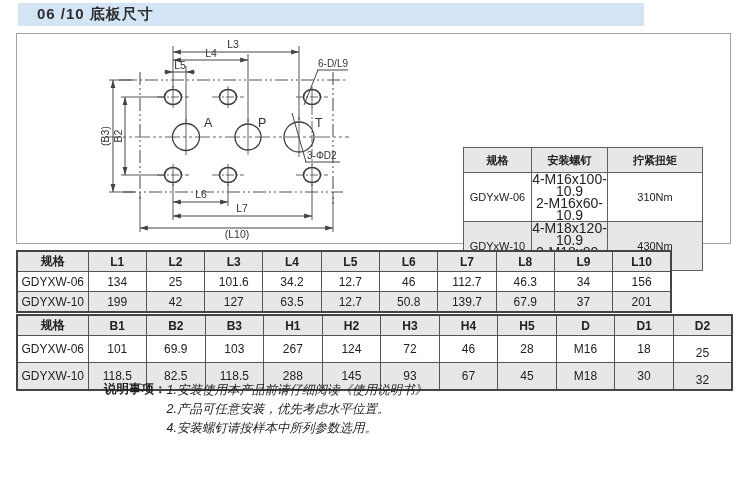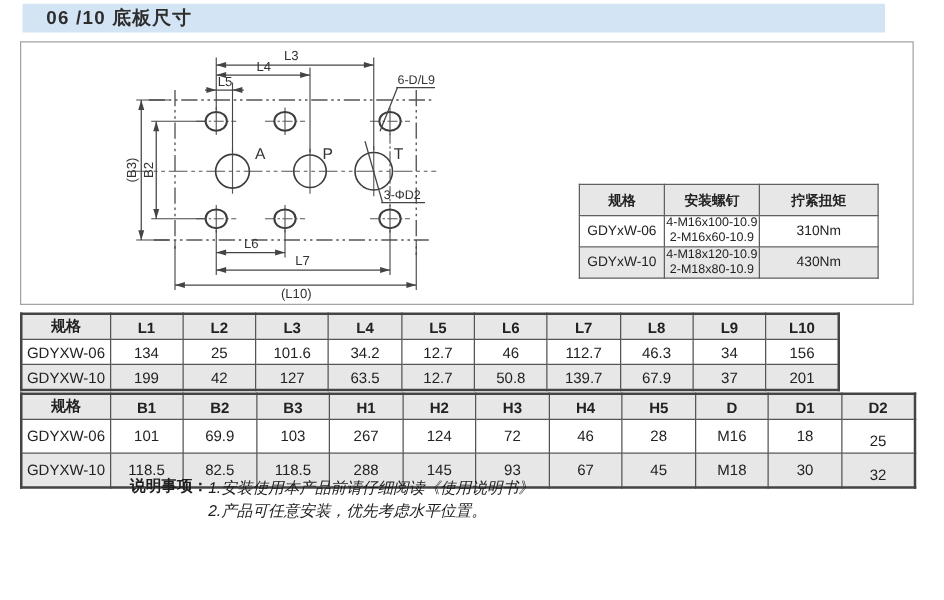--- a/index.html
+++ b/index.html
@@ -1,20 +1,20 @@
 <!DOCTYPE html>
 <html><head>
 <meta charset="utf-8">
 <style>
   html,body{margin:0;padding:0;background:#fff;}
   body{font-family:"Liberation Sans","DejaVu Sans",sans-serif;color:#222;}
   #page{position:relative;width:755px;height:480px;background:#ffffff;overflow:hidden;}
 
   
-  .titlebar{position:absolute;left:18px;top:3px;width:690px;height:23px;background:#d3e5f4;
+  .titlebar{position:absolute;left:18px;top:3px;width:626px;height:23px;background:#d3e5f4;
     display:flex;align-items:center;}
   .titlebar .t{margin-left:19px;font-size:15px;font-weight:bold;color:#2e2e2e;letter-spacing:1px;}
 
   
   .panel{position:absolute;left:16px;top:33px;width:713px;height:209px;background:#fff;
     border:1px solid #a3a3a3;}
   .panel svg{position:absolute;left:0;top:0;}
 
   svg text{fill:#333;font-family:"Liberation Sans","DejaVu Sans",sans-serif;}
   .lbl{font-size:10.5px;}
@@ -22,21 +22,21 @@
   .callout{font-size:10px;}
 
   
   .torque{position:absolute;left:463px;top:147px;border-collapse:collapse;table-layout:fixed;
     font-size:11px;background:#fff;}
   .torque th,.torque td{border:1px solid #606060;text-align:center;vertical-align:middle;padding:0;}
   .torque th{background:#e7e7e7;font-weight:bold;height:24px;}
   .torque td{height:24px;}
   .torque tr:nth-child(2) td{background:#e7e7e7;}
   .torque td{white-space:pre-line;line-height:12px;}
-  .torque .screw{font-size:10px;}
+  .torque .screw{font-size:14px;}
 
   
   .dim{position:absolute;border-collapse:collapse;table-layout:fixed;font-size:12px;background:#fff;}
   .dim th,.dim td{border:1px solid #555;text-align:center;vertical-align:middle;padding:0;height:19px;}
   .dim{border:2px solid #444;}
   .dim thead th{background:#e7e7e7;font-weight:bold;}
   .dim tbody tr:nth-child(2) td,.dim tbody tr:nth-child(2) th{background:#e7e7e7;}
   #l-table{left:16px;top:250px;width:656px;}
   #b-table{left:16px;top:314px;width:717px;}
   #b-table td:last-child{padding-top:7px;}
@@ -311,16 +311,17 @@
           <td>32</td>
         </tr>
       </tbody>
     </table>
 
   <div class="notes">
     <div class="nlabel">说明事项：</div>
     <div class="nitems">
         <div>1.安装使用本产品前请仔细阅读《使用说明书》</div>
         <div>2.产品可任意安装，优先考虑水平位置。</div>
+        <div>4.安装螺钉请按样本中所列参数选用。</div>
       </div>
   </div>
 
 </div>
 
 </body></html>

